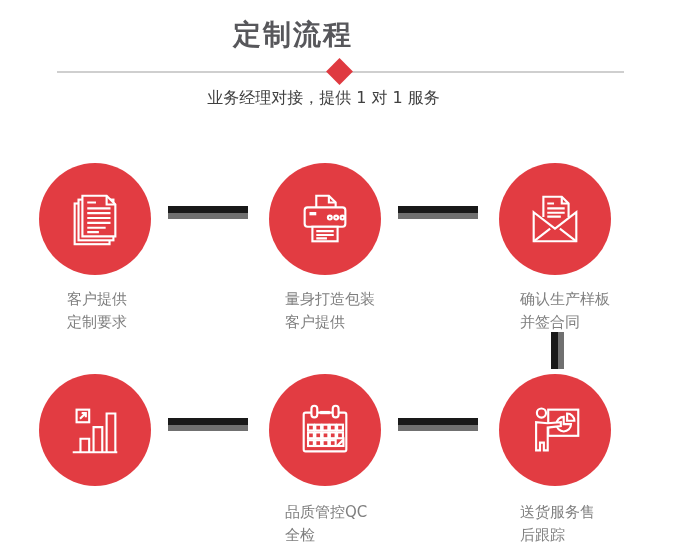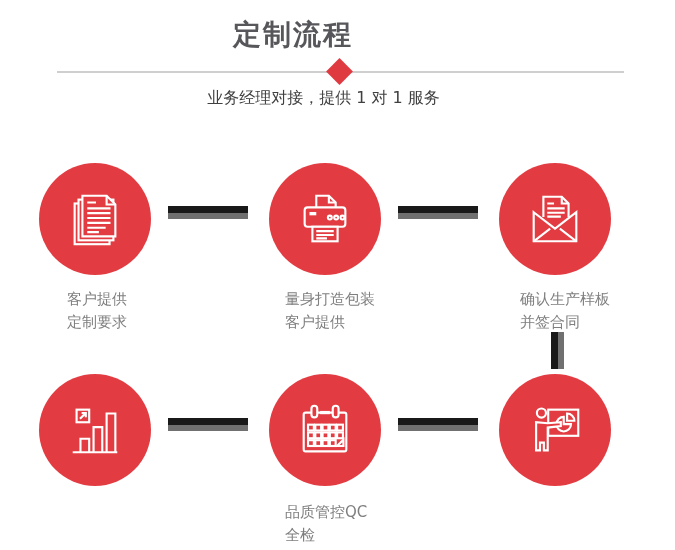--- a/index.html
+++ b/index.html
@@ -153,14 +153,18 @@
     <span>客户提供</span>
   </div>
   <div class="step-label l3">
     <span>确认生产样板</span>
     <span>并签合同</span>
   </div>
   <div class="step-label l5">
     <span>品质管控QC</span>
     <span>全检</span>
   </div>
+  <div class="step-label l6">
+    <span>送货服务售</span>
+    <span>后跟踪</span>
+  </div>
 
 </div>
 
 </body></html>

